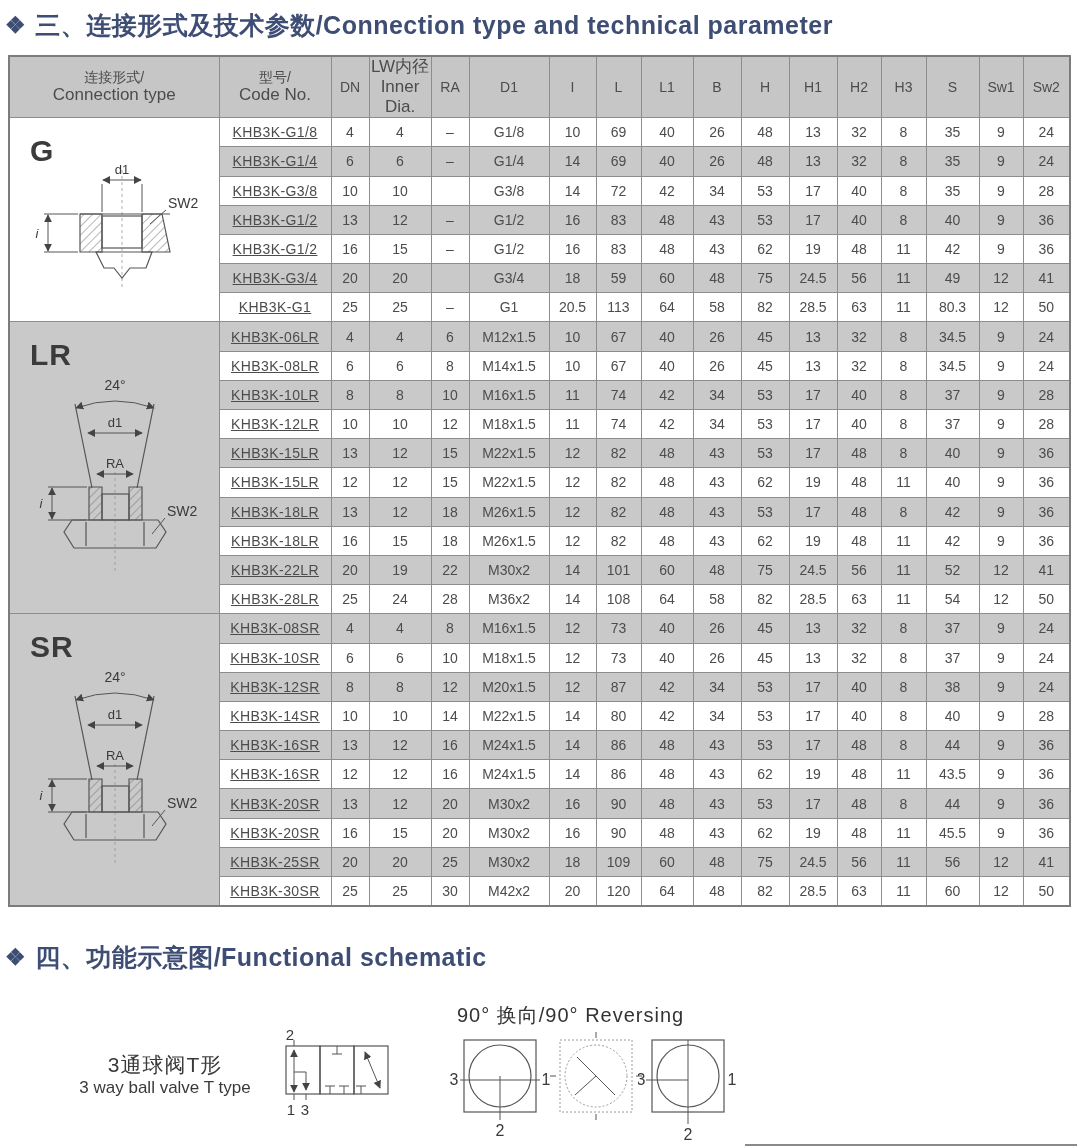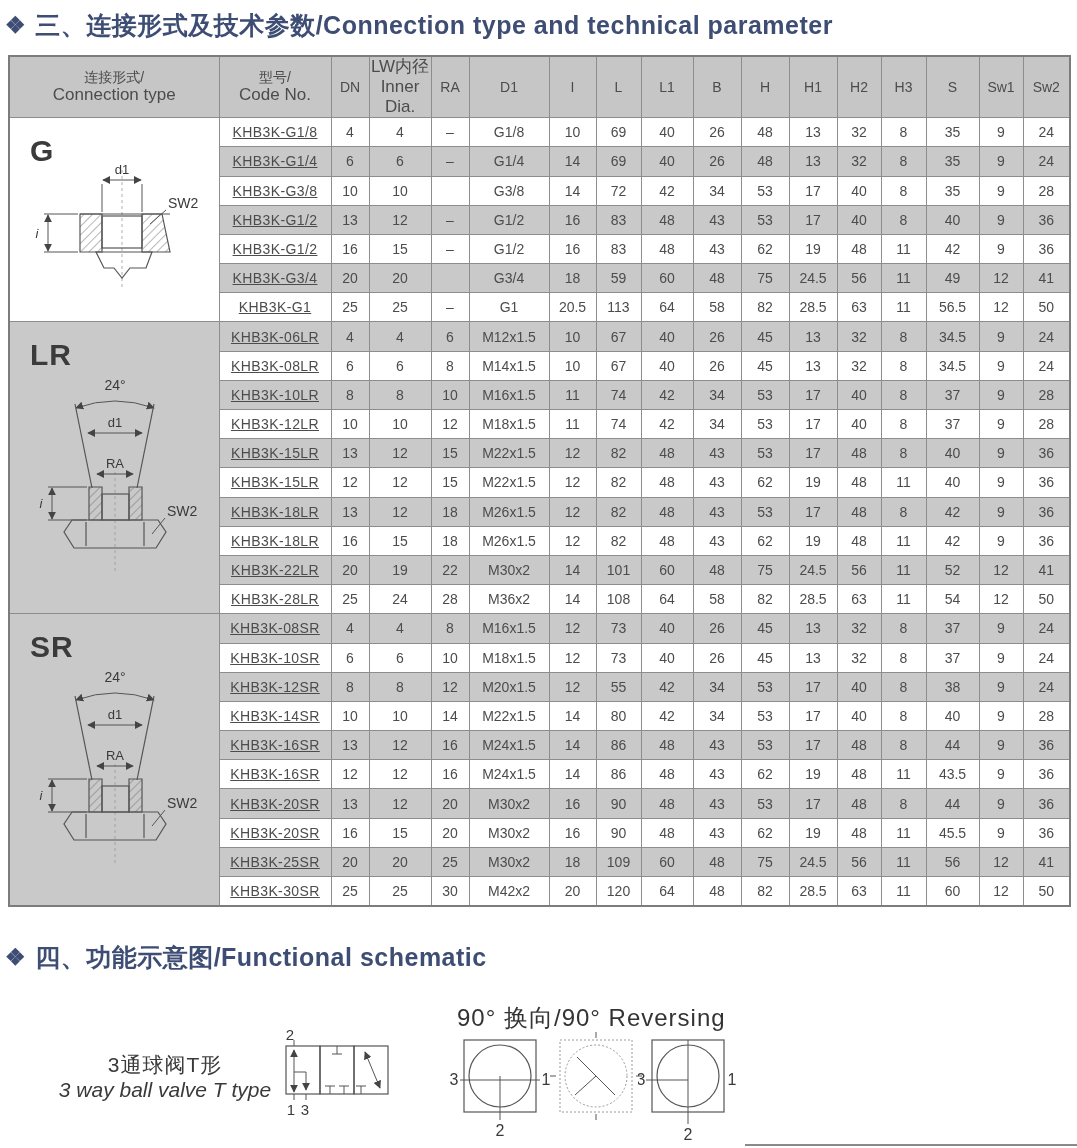--- a/index.html
+++ b/index.html
@@ -36,22 +36,22 @@
   svg text{font-family:"Liberation Sans",sans-serif;fill:#3a3a3a;}
   .dim{stroke:#555;stroke-width:1;fill:none;}
   .body-line{stroke:#555;stroke-width:1.2;fill:none;}
   .hatched{stroke:#555;stroke-width:1.2;fill:url(#hatch);}
   .cl{stroke:#999;stroke-width:0.8;stroke-dasharray:3,3;fill:none;}
 
   
   .caption-zh{position:absolute;left:40px;top:1051px;width:250px;text-align:center;
               font-size:21px;color:#3a3a3a;letter-spacing:1px;}
   .caption-en{position:absolute;left:20px;top:1078px;width:290px;text-align:center;
-              font-size:21px;color:#3a3a3a;font-style:italic;}
-  .reversing-title{position:absolute;left:457px;top:1002px;font-size:24px;color:#333;
+              font-size:17px;color:#3a3a3a;}
+  .reversing-title{position:absolute;left:457px;top:1002px;font-size:20px;color:#333;
                    letter-spacing:1px;white-space:nowrap;}
   .valve-svg{position:absolute;left:280px;top:1026px;}
   .circ1{position:absolute;left:450px;top:1032px;}
   .circ2{position:absolute;left:546px;top:1032px;}
   .circ3{position:absolute;left:638px;top:1032px;}
   .corner-line{position:absolute;left:745px;top:1144px;width:332px;height:2px;background:#8a8a8a;}
 </style>
 </head>
 <body>
 
@@ -295,21 +295,21 @@
           <td>–</td>
           <td>G1</td>
           <td>20.5</td>
           <td>113</td>
           <td>64</td>
           <td>58</td>
           <td>82</td>
           <td>28.5</td>
           <td>63</td>
           <td>11</td>
-          <td>56.5</td>
+          <td>80.3</td>
           <td>12</td>
           <td>50</td>
         </tr>
         <tr class="shade">
           <td rowspan="10" class="type-cell type-lr">
   <div class="type-wrap" style="height:288px">
     <div class="biglabel">LR</div>
     <svg width="206" height="288" viewBox="0 0 206 288">
       <line class="cl" x1="105" y1="150" x2="105" y2="252"></line>
 
@@ -585,21 +585,21 @@
           <td>9</td>
           <td>24</td>
         </tr>
         <tr class="shade">
           <td class="code">KHB3K-12SR</td>
           <td>8</td>
           <td>8</td>
           <td>12</td>
           <td>M20x1.5</td>
           <td>12</td>
-          <td>55</td>
+          <td>87</td>
           <td>42</td>
           <td>34</td>
           <td>53</td>
           <td>17</td>
           <td>40</td>
           <td>8</td>
           <td>38</td>
           <td>9</td>
           <td>24</td>
         </tr>

